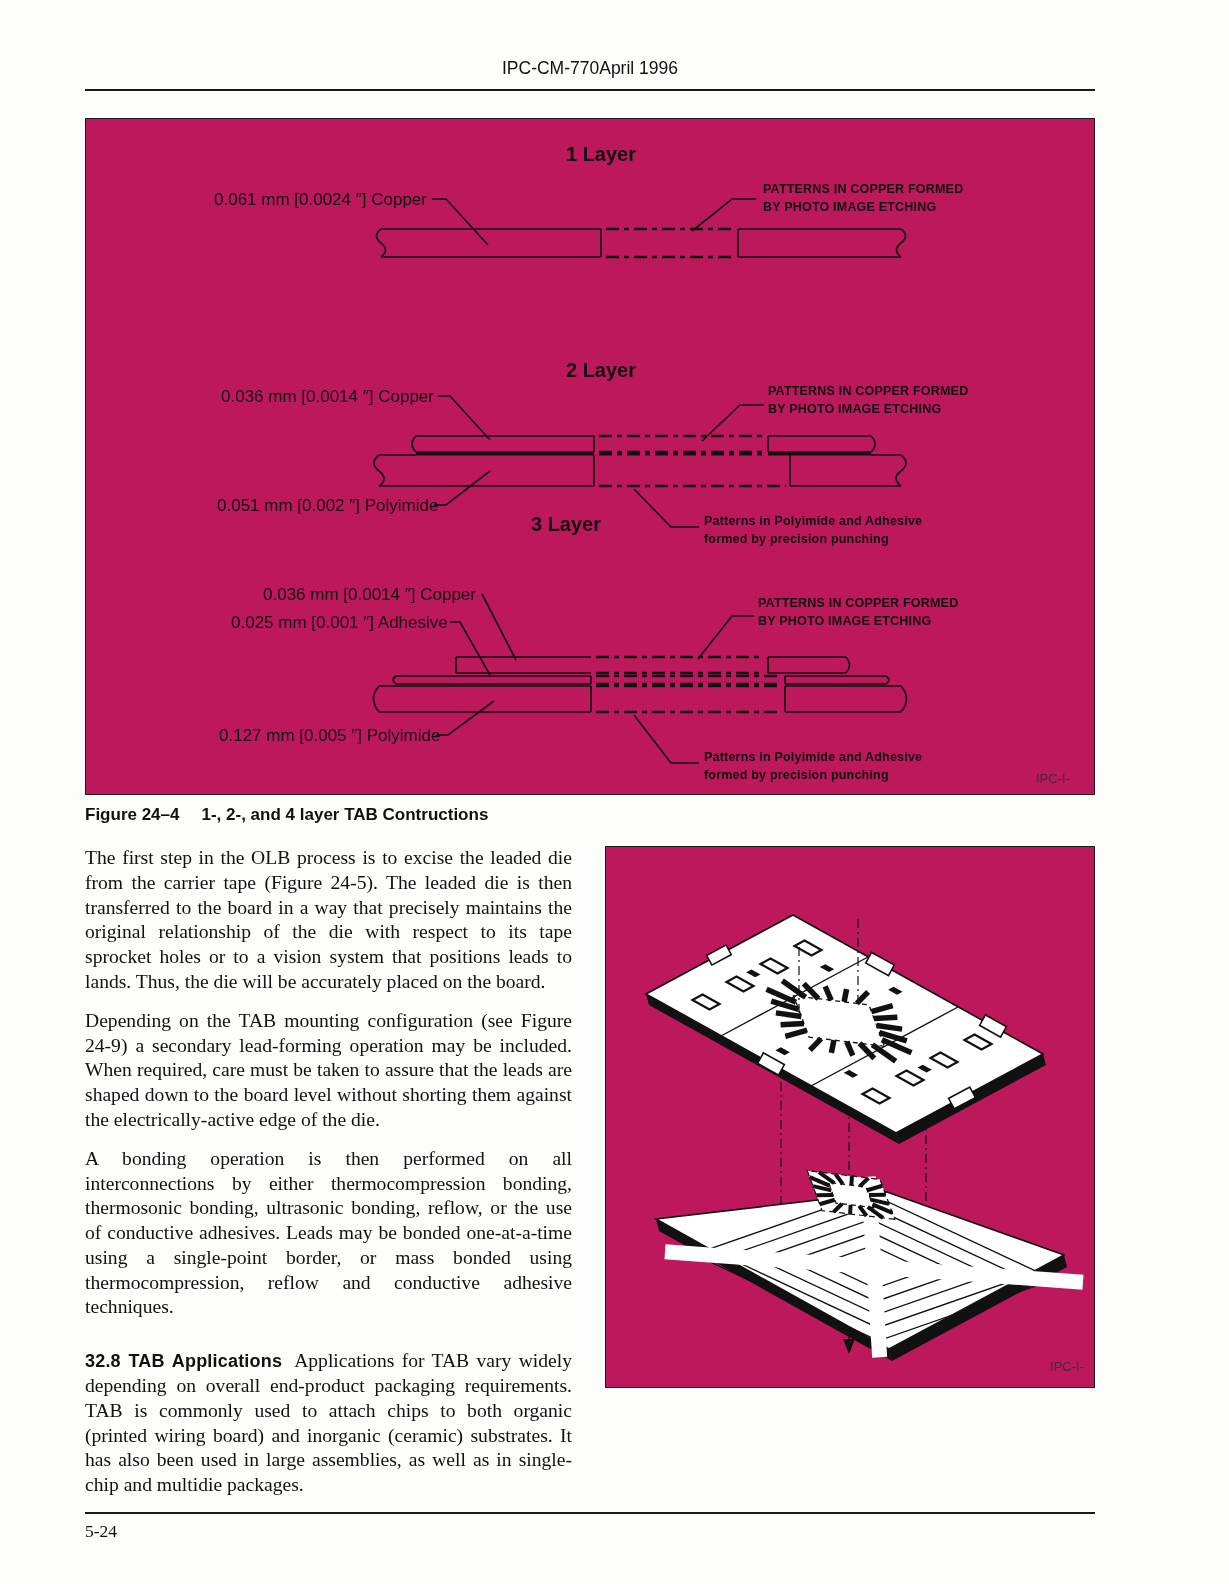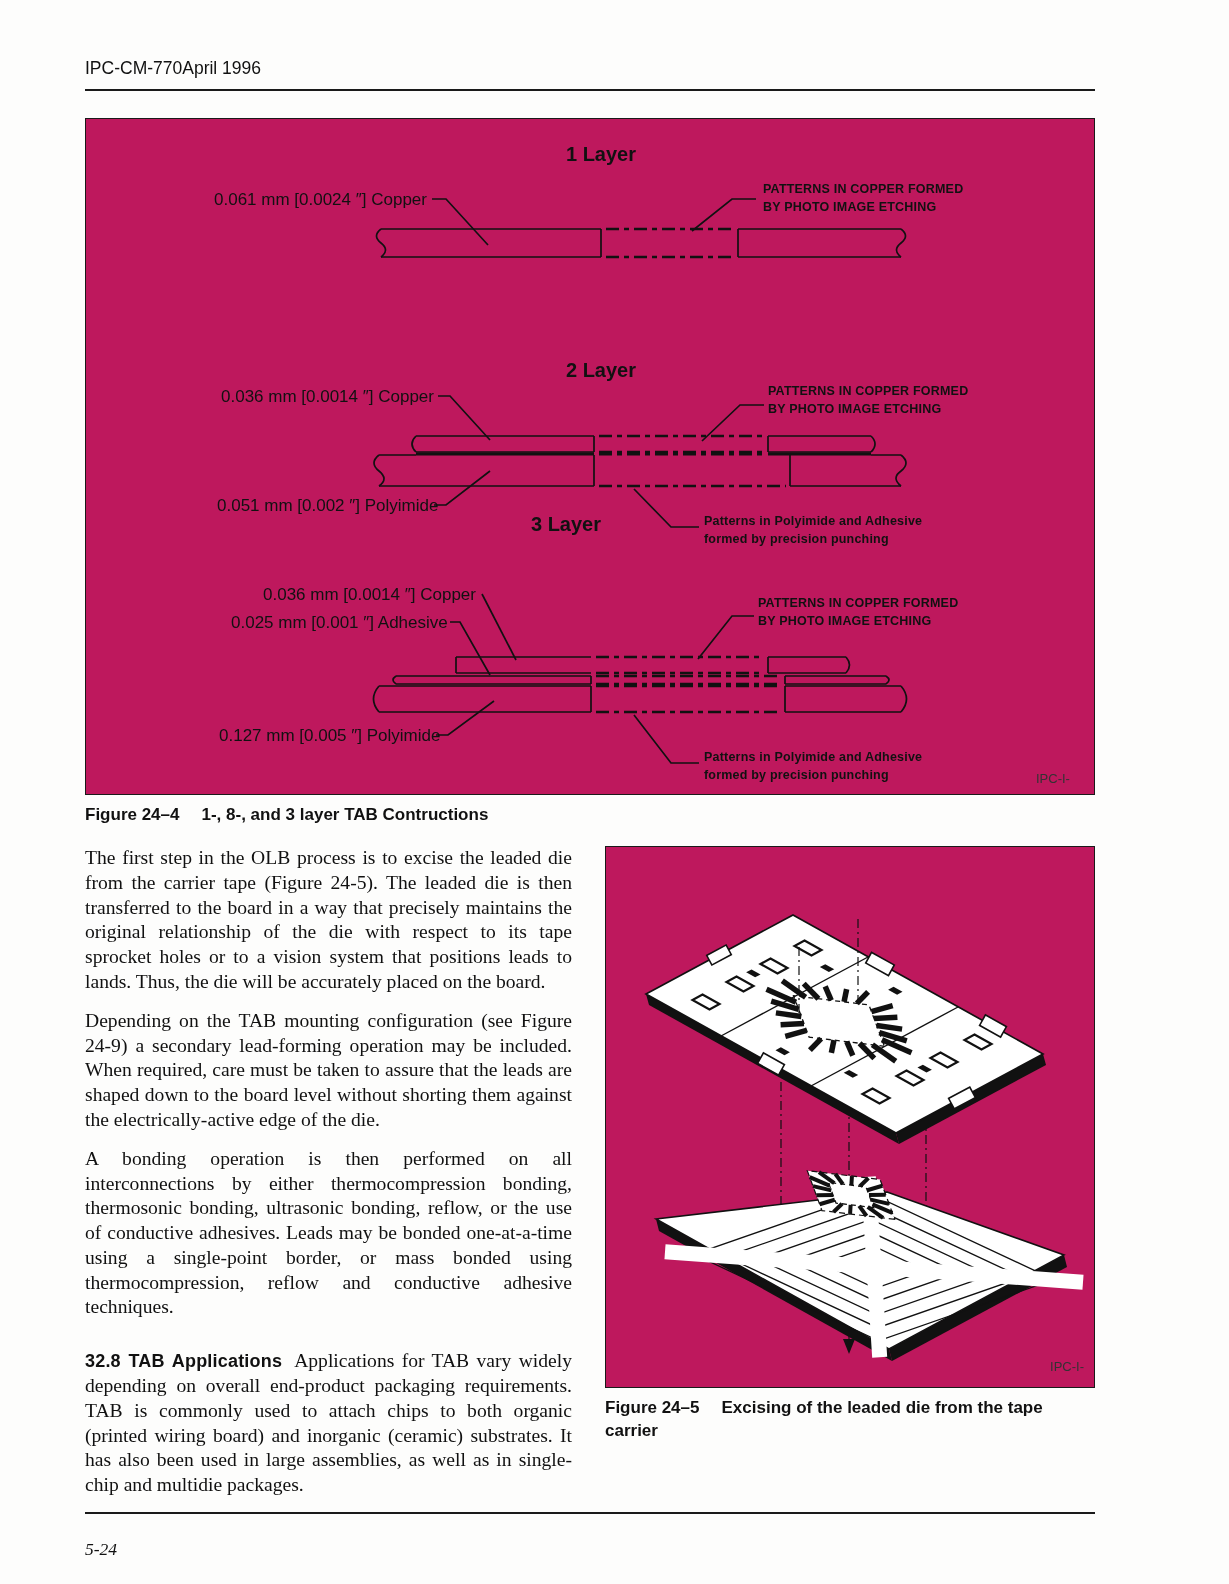--- a/index.html
+++ b/index.html
@@ -2,42 +2,42 @@
 <html><head>
 <meta charset="utf-8">
 <style>
   html,body{margin:0;padding:0;}
   body{
     width:1229px;height:1584px;background:#fdfdfc;color:#111;
     font-family:"Liberation Serif", serif;position:relative;overflow:hidden;
   }
   .content{margin:0 85px;width:1010px;}
   
-  .hdr{padding-top:58px;display:flex;justify-content:flex-start;align-items:flex-end;
+  .hdr{padding-top:58px;display:flex;justify-content:center;align-items:flex-end;
        font-family:"Liberation Sans", sans-serif;font-size:17.5px;
        border-bottom:2.4px solid #1a1a1a;padding-bottom:10px;}
   
   .figbox{border:1.8px solid #1a1a1a;background:#be185d;}
   .fig4{margin-top:27px;height:675px;}
   .fig-caption{font-family:"Liberation Sans", sans-serif;font-weight:bold;font-size:17px;
                margin:9px 0 0 0;line-height:1.35;}
   .fig-caption .cap-text{margin-left:22px;}
   
   .columns{display:flex;margin-top:19px;height:670px;overflow:hidden;}
   .col-left{width:487px;}
   .col-right{width:490px;margin-left:33px;}
   .fig5{height:540px;}
   .body-p{font-size:19.6px;line-height:24.8px;text-align:justify;margin:0 0 14px 0;}
   .section-p{margin-top:29px;}
   .section-heading{font-family:"Liberation Sans", sans-serif;font-weight:bold;font-size:18px;
                    letter-spacing:.2px;margin-right:12px;}
   
   .ftr{position:absolute;left:85px;top:1512px;width:1010px;
        border-top:2.6px solid #1a1a1a;}
-  .pageno{font-size:17.5px;padding-top:25px;font-style:italic;}
+  .pageno{font-size:17.5px;padding-top:7px;}
   
   svg text{fill:#111;}
   .sv-title{font-family:"Liberation Sans", sans-serif;font-weight:bold;font-size:20px;}
   .sv-label{font-family:"Liberation Sans", sans-serif;font-size:17px;}
   .sv-ann{font-family:"Liberation Sans", sans-serif;font-weight:bold;font-size:12.5px;letter-spacing:.2px;}
   .sv-wm{font-family:"Liberation Sans", sans-serif;font-size:13px;fill:#333;}
   .ol{stroke:#111;stroke-width:1.7;fill:none;}
   .ol3{stroke:#111;stroke-width:3.2;fill:none;}
   .dsh{stroke:#111;stroke-width:2.5;fill:none;stroke-dasharray:13 5 5 5;}
   .dsh3{stroke:#111;stroke-width:3.2;fill:none;stroke-dasharray:13 5 5 5;}
@@ -121,21 +121,21 @@
       </g>
       <text class="sv-label" x="133" y="622">0.127 mm [0.005 ″] Polyimide</text>
       <path class="ldr" d="M350,616 h12 l46,-34"></path>
       <text class="sv-ann" x="618" y="642">Patterns in Polyimide and Adhesive</text>
       <text class="sv-ann" x="618" y="660">formed by precision punching</text>
       <path class="ldr" d="M613,644 h-28 L548,596"></path>
       <text class="sv-wm" x="950" y="664">IPC-I-</text>
     </svg>
   </div>
   <p class="fig-caption">
-    <span>Figure 24–4</span><span class="cap-text">1-, 8-, and 3 layer TAB Contructions</span>
+    <span>Figure 24–4</span><span class="cap-text">1-, 2-, and 4 layer TAB Contructions</span>
   </p>
 
   <div class="columns">
     <div class="col-left">
       <p class="body-p">The first step in the OLB process is to excise the leaded die from the carrier tape (Figure 24-5). The leaded die is then transferred to the board in a way that precisely maintains the original relationship of the die with respect to its tape sprocket holes or to a vision system that positions leads to lands. Thus, the die will be accurately placed on the board.</p>
       <p class="body-p">Depending on the TAB mounting configuration (see Figure 24-9) a secondary lead-forming operation may be included. When required, care must be taken to assure that the leads are shaped down to the board level without shorting them against the electrically-active edge of the die.</p>
       <p class="body-p">A bonding operation is then performed on all interconnections by either thermocompression bonding, thermosonic bonding, ultrasonic bonding, reflow, or the use of conductive adhesives. Leads may be bonded one-at-a-time using a single-point border, or mass bonded using thermocompression, reflow and conductive adhesive techniques.</p>
       <p class="body-p section-p">
         <span class="section-heading">32.8 TAB Applications</span><span>Applications for TAB vary widely depending on overall end-product packaging requirements. TAB is commonly used to attach chips to both organic (printed wiring board) and inorganic (ceramic) substrates. It has also been used in large assemblies, as well as in single-chip and multidie packages.</span>
       </p>
@@ -225,22 +225,19 @@
               <rect x="-12" y="-6" width="24" height="12" fill="#fff" stroke="#111" stroke-width="1.6" transform="translate(387,179) rotate(29)"></rect>
               <rect x="-11" y="-5.5" width="22" height="11" fill="#fff" stroke="#111" stroke-width="1.6" transform="translate(113,108) rotate(-28)"></rect>
               <rect x="-12" y="-6" width="24" height="12" fill="#fff" stroke="#111" stroke-width="1.6" transform="translate(165,217) rotate(29)"></rect>
               <rect x="-12" y="-6" width="24" height="12" fill="#fff" stroke="#111" stroke-width="1.6" transform="translate(356,251) rotate(-28)"></rect>
               <line x1="252" y1="72" x2="252" y2="160" stroke="#111" stroke-width="1.2" stroke-dasharray="9 4 2 4"></line>
               <line x1="193" y1="100" x2="193" y2="168" stroke="#111" stroke-width="1.2" stroke-dasharray="9 4 2 4"></line>
             </g>
           <text class="sv-wm" x="478" y="524" text-anchor="end">IPC-I-</text>
         </svg>
       </div>
-      <p class="fig-caption">
-        <span>Figure 24–5</span><span class="cap-text">Excising of the leaded die from the tape carrier</span>
-      </p>
     </div>
   </div>
 </div>
 
 <div class="ftr">
   <div class="pageno">5-24</div>
 </div>
 
 </body></html>

